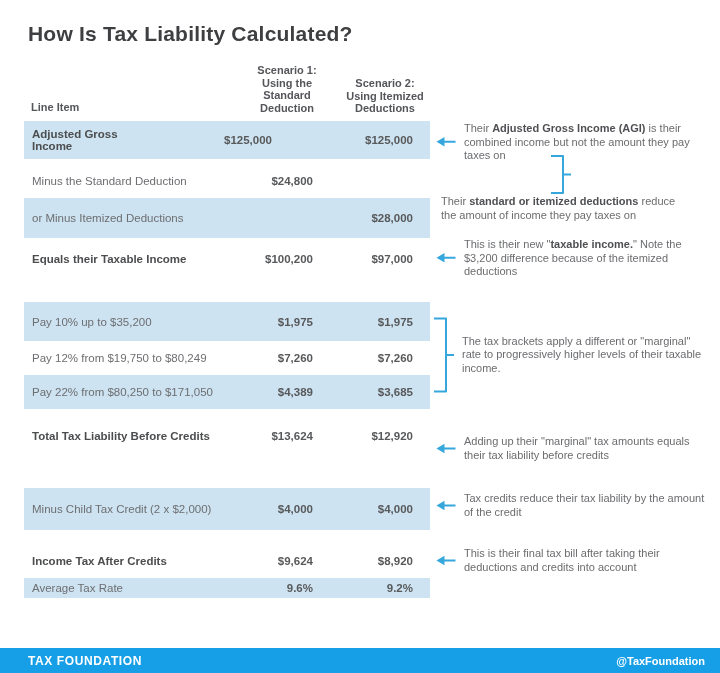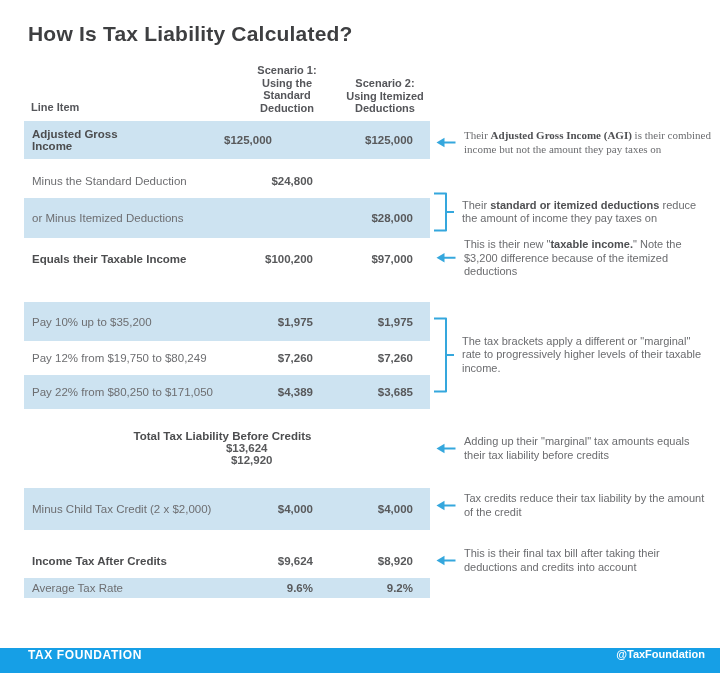--- a/index.html
+++ b/index.html
@@ -31,21 +31,21 @@
     position:absolute;left:434px;display:flex;align-items:center;
     transform:translateY(-50%);
   }
   .ann .txt{
     margin-left:7px;max-width:248px;font-size:11px;line-height:13.5px;color:#6b6c6f;
   }
   .ann .txt b{font-weight:700;color:#4f5053;}
   .ann svg{flex:none;display:block;}
   .footer{
     position:absolute;left:0;bottom:0;width:720px;height:25px;
-    display:flex;align-items:flex-start;justify-content:space-between;
+    display:flex;align-items:center;justify-content:space-between;
     box-sizing:border-box;padding:0 15px 0 28px;
   }
   .footer .fl{font-size:12px;font-weight:700;color:#ffffff;letter-spacing:.6px;}
   .footer .fr{font-size:11px;font-weight:700;color:#ffffff;}
 </style>
 </head>
 <body>
 
 <div class="canvas">
   <h1 class="title">How Is Tax Liability Calculated?</h1>
@@ -88,21 +88,21 @@
       <div class="row" style="top: 341px; height: 34px;">
         <span class="lbl">Pay 12% from $19,750 to $80,249</span>
         <span class="v1">$7,260</span>
         <span class="v2">$7,260</span>
       </div>
       <div class="row shaded" style="top: 375px; height: 34px;">
         <span class="lbl">Pay 22% from $80,250 to $171,050</span>
         <span class="v1">$4,389</span>
         <span class="v2">$3,685</span>
       </div>
-      <div class="row bold" style="top: 430px; height: 36px; flex-direction: column;">
+      <div class="row bold" style="top: 418px; height: 36px;">
         <span class="lbl">Total Tax Liability Before Credits</span>
         <span class="v1">$13,624</span>
         <span class="v2">$12,920</span>
       </div>
       <div class="row shaded" style="top: 488px; height: 42px;">
         <span class="lbl">Minus Child Tax Credit (2 x $2,000)</span>
         <span class="v1">$4,000</span>
         <span class="v2">$4,000</span>
       </div>
       <div class="row bold" style="top: 543px; height: 35px;">
@@ -110,28 +110,28 @@
         <span class="v1">$9,624</span>
         <span class="v2">$8,920</span>
       </div>
       <div class="row shaded" style="top: 578px; height: 20px;">
         <span class="lbl">Average Tax Rate</span>
         <span class="v1">9.6%</span>
         <span class="v2">9.2%</span>
       </div>
     </div>
   <div id="ann-host">
-      <div class="ann" style="top: 142px; font-family: Liberation Serif, serif;">
+      <div class="ann" style="top: 142px;">
         <svg width="23" height="12" viewBox="0 0 23 12">
     <path d="M21.5 6 H7" stroke="#35a7dd" stroke-width="2" fill="none"></path>
     <path d="M10.5 1.2 L2.5 6 L10.5 10.8 Z" fill="#35a7dd"></path>
         </svg>
         <div class="txt"><span>Their </span><b>Adjusted Gross Income (AGI)</b><span> is their combined income but not the amount they pay taxes on</span></div>
       </div>
-      <div class="ann" style="top: 212px;">
+      <div class="ann" style="top: 188px; flex-direction: column;">
         <svg width="21" height="40" viewBox="0 0 21 40">
     <path d="M0 1.5 H12 V38.5 H0" stroke="#35a7dd" stroke-width="2" fill="none" stroke-linejoin="round"></path>
     <path d="M12 20 H20" stroke="#35a7dd" stroke-width="2" fill="none"></path>
         </svg>
         <div class="txt"><span>Their </span><b>standard or itemized deductions</b><span> reduce the amount of income they pay taxes on</span></div>
       </div>
       <div class="ann" style="top: 258px;">
         <svg width="23" height="12" viewBox="0 0 23 12">
     <path d="M21.5 6 H7" stroke="#35a7dd" stroke-width="2" fill="none"></path>
     <path d="M10.5 1.2 L2.5 6 L10.5 10.8 Z" fill="#35a7dd"></path>

